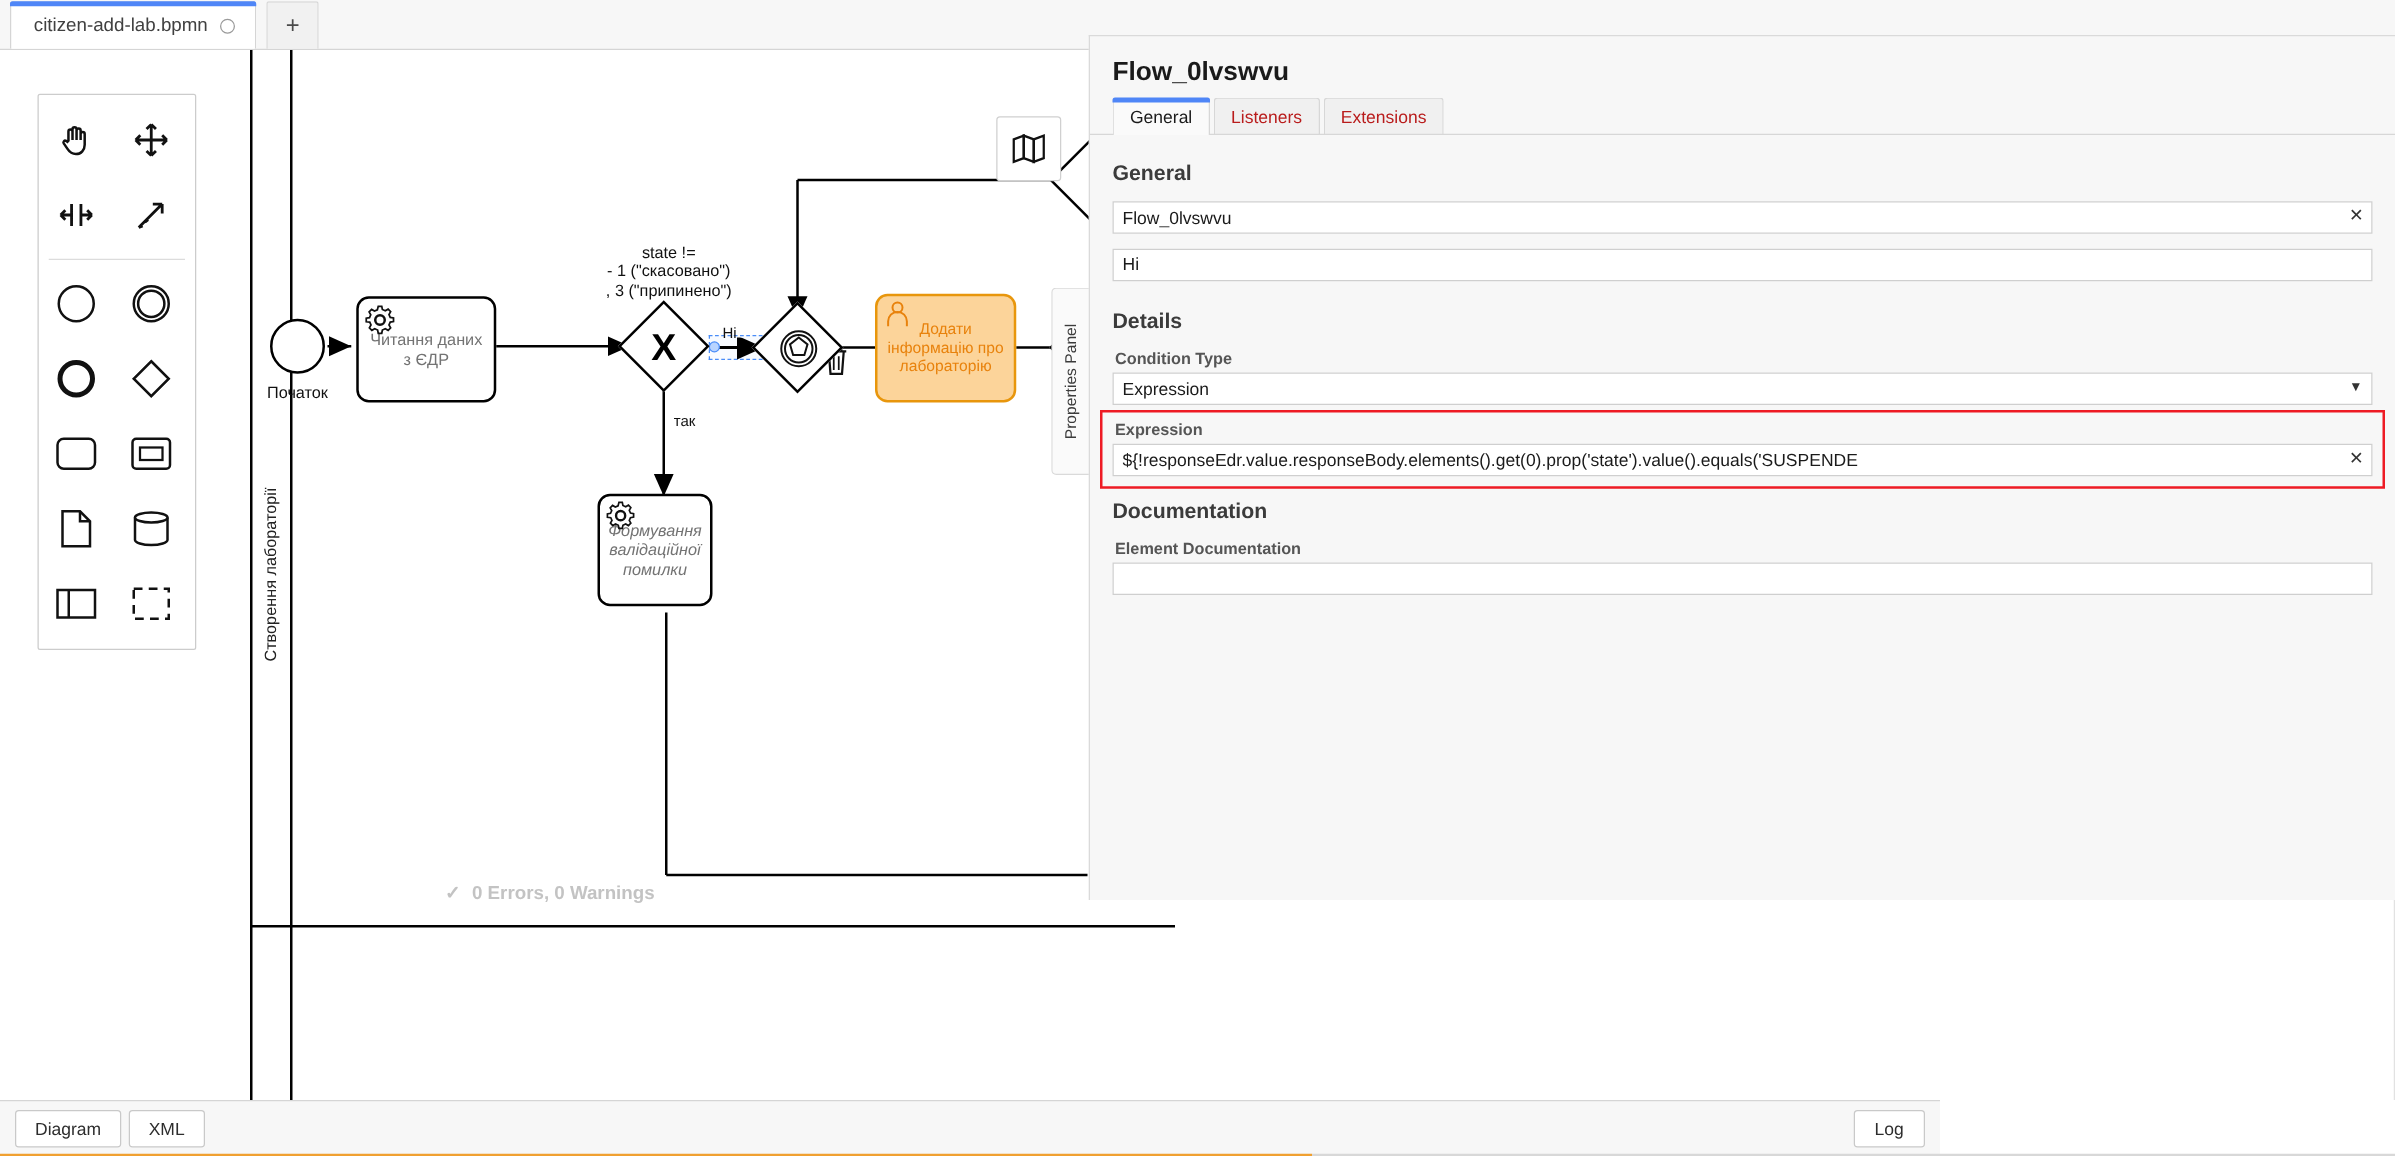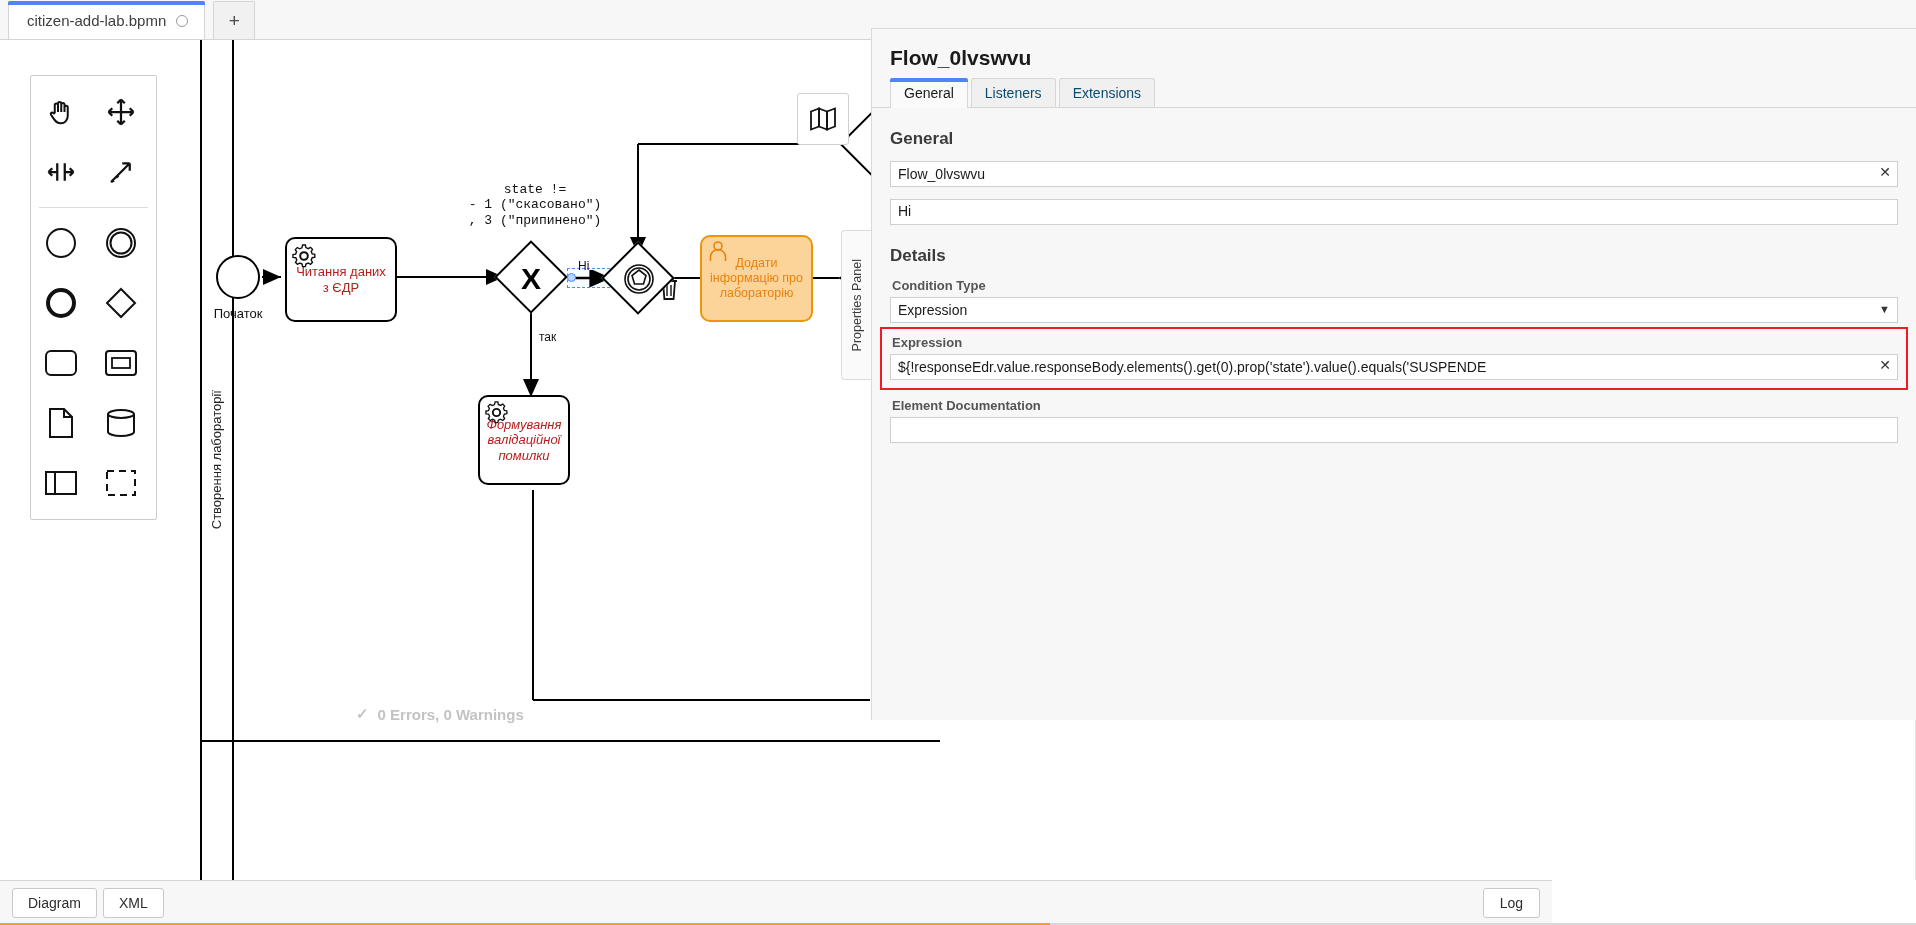--- a/index.html
+++ b/index.html
@@ -74,21 +74,21 @@
   
   .node { position:absolute; }
   .ev-start {
     width:44px; height:44px; border:2.4px solid #000; border-radius:50%;
     background:#fff;
   }
   .lbl { position:absolute; font-size:13px; color:#111; text-align:center; line-height:1.18; }
   .task {
     background:#fff; border:2.2px solid #000; border-radius:10px;
     display:flex; align-items:center; justify-content:center;
-    font-size:13px; color:#b91c1c; text-align:center; line-height:1.2; padding:4px;
+    font-size:13px; color:#737373; text-align:center; line-height:1.2; padding:4px;
   }
   .task.orange {
     background:#fcd49a; border-color:#e8960c; color:#e8820c;justify-content:center;
   }
   .task-icon { position:absolute; left:6px; top:5px; }
   .gw {
     width:52px; height:52px; border:2.2px solid #000; background:#fff;
     transform:rotate(45deg);
   }
   .gw-x {
@@ -130,21 +130,21 @@
     overflow:hidden;
   }
   .props-title {
     font-size:21px; font-weight:bold; color:#1a1a1a; padding:17px 18px 8px 18px;
   }
   .props-tabs { display:flex; gap:3px; padding:0 18px; position:relative; }
   .props-tabs::after {
     content:""; position:absolute; left:0; right:0; bottom:0; height:1px; background:#d7d7d7;
   }
   .ptab {
-    position:relative; padding:6px 13px 7px 13px; font-size:14px; color:#0c4a6e;
+    position:relative; padding:6px 13px 7px 13px; font-size:14px; color:#b91c1c;
     background:#f0f0f0; border:1px solid #d7d7d7; border-bottom:none;
     border-radius:3px 3px 0 0;
   }
   .ptab.active { background:#fafafa; color:#1a1a1a; z-index:2; }
   .ptab.active::before {
     content:""; position:absolute; left:-1px; right:-1px; top:-1px; height:4px;
     background:#4f86f7; border-radius:2px 2px 0 0;
   }
   .props-body { padding:4px 18px 10px 18px; }
   .sec-h { font-size:17px; font-weight:bold; color:#3b3b3b; margin:17px 0 12px 0; }
@@ -353,21 +353,21 @@
     <span>Читання даних
 з ЄДР</span>
   </div>
   <svg class="task-icon" style="left:291px; top:203px;" width="26" height="26" viewBox="0 0 26 26">
     <path d="M13 8.2a4.8 4.8 0 1 0 0 9.6 4.8 4.8 0 0 0 0-9.6zm0 2a2.8 2.8 0 1 1 0 5.6 2.8 2.8 0 0 1 0-5.6z" fill="#111"></path>
     <path d="M11.6 2h2.8l.5 2.6 2.3 1 2.3-1.3 2 2-1.3 2.3 1 2.3 2.6.5v2.8l-2.6.5-1 2.3 1.3 2.3-2 2-2.3-1.3-2.3 1-.5 2.6h-2.8l-.5-2.6-2.3-1-2.3 1.3-2-2 1.3-2.3-1-2.3L2 14.4v-2.8l2.6-.5 1-2.3L4.3 6.5l2-2 2.3 1.3 2.3-1z" fill="none" stroke="#111" stroke-width="1.4"></path>
   </svg>
 
   <div class="node gw" style="left:505px; top:211px;"></div>
   <div class="gw-x" style="left:521px; top:224px;">X</div>
-  <div class="lbl" style="left:455px; top:142px; width:160px; white-space:pre-line;font-family:Liberation Mono, monospace;">state !=
+  <div class="lbl" style="left:455px; top:154px; width:160px; white-space:pre-line;">state !=
 - 1 ("скасовано")
 , 3 ("припинено")</div>
   <div class="flow-lbl" style="left:539px; top:290px;">так</div>
 
   <div class="node gw" style="left:612px; top:212px; border-width:2px;"></div>
   <svg style="position:absolute; left:622px; top:222px;" width="34" height="34" viewBox="0 0 34 34">
     <circle cx="17" cy="17" r="14" fill="none" stroke="#111" stroke-width="1.6"></circle>
     <circle cx="17" cy="17" r="11" fill="none" stroke="#111" stroke-width="1.6"></circle>
     <path d="M17 8 24 13.5 21.5 22h-9L10 13.5z" fill="none" stroke="#111" stroke-width="1.6"></path>
   </svg>
@@ -452,20 +452,21 @@
     </div>
 
     <div class="expr-highlight">
       <div class="fld-l">Expression</div>
       <div class="fld-wrap" style="margin-bottom:0;">
         <input class="fld" type="text" value="${!responseEdr.value.responseBody.elements().get(0).prop('state').value().equals('SUSPENDE" style="">
         <span class="fld-clear">✕</span>
       </div>
     </div>
 
+    <div class="sec-h" style="margin-top:4px;">Documentation</div>
     <div class="fld-l">Element Documentation</div>
     <div class="fld-wrap">
       <textarea class="fld doc-ta" style=""></textarea>
     </div>
   </div>
 </div>
 
 <div class="footer">
   <div class="ftab sel">
     <span>Diagram</span>

